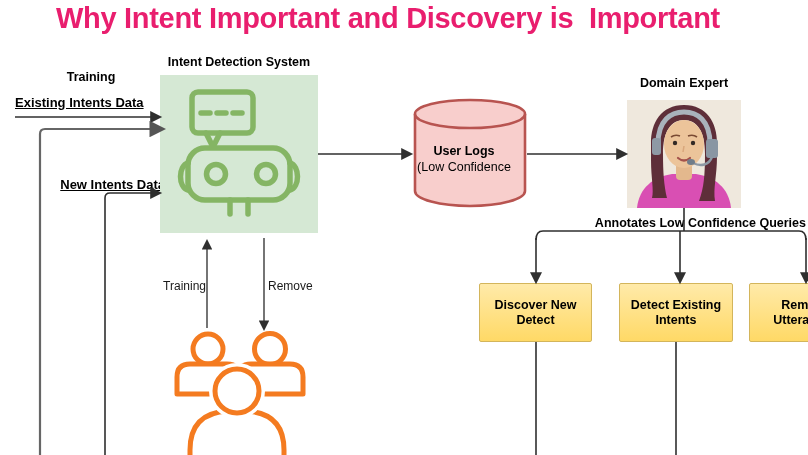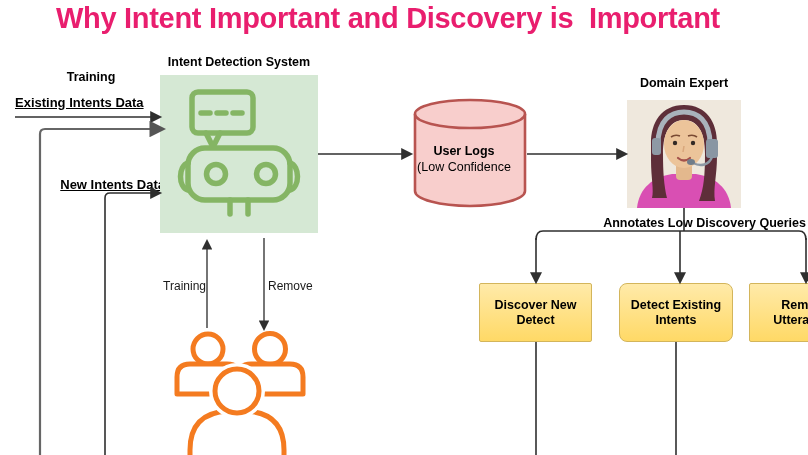--- a/index.html
+++ b/index.html
@@ -36,37 +36,37 @@
   #avatar{left:627px;top:100px;width:114px;height:108px;}
   
   .ybox{
     top:283px;width:113px;height:59px;box-sizing:border-box;
     background:linear-gradient(180deg,#ffeaa9 0%,#ffd966 100%);
     border:1.5px solid #d3b55b;border-radius:2px;
     display:flex;align-items:center;justify-content:center;text-align:center;
     font-weight:bold;font-size:12.5px;line-height:15px;padding:4px;
   }
   #ybox-0{left:479px;}
-  #ybox-1{left:619px;width:114px;border-radius:8px;}
+  #ybox-1{left:619px;width:114px;}
   #ybox-2{left:749px;}
   #overlay{left:0;top:0;width:808px;height:455px;pointer-events:none;}
 </style>
 </head>
 <body>
 
 <div id="slide">
 
   <div id="title" class="abs">Why Intent Important and Discovery is  Important</div>
 
   <div id="lbl-training" class="abs lbl">Training</div>
   <div id="lbl-existing" class="abs lbl13">Existing Intents Data</div>
   <div id="lbl-new" class="abs lbl13">New Intents Data</div>
   <div id="lbl-ids" class="abs lbl">Intent Detection System</div>
   <div id="lbl-expert" class="abs lbl">Domain Expert</div>
-  <div id="lbl-annotates" class="abs lbl">Annotates Low Discovery Queries</div>
+  <div id="lbl-annotates" class="abs lbl">Annotates Low Confidence Queries</div>
   <div id="lbl-queries" class="abs lblreg">Training</div>
   <div id="lbl-replies" class="abs lblreg">Remove</div>
 
   <div id="system-box" class="abs">
     <svg width="158" height="158" viewBox="0 0 158 158">
       <g fill="none" stroke="#85b564" stroke-width="5.5" stroke-linejoin="round" stroke-linecap="round">
         <rect x="32" y="17" width="61" height="41" rx="6"></rect>
         <path d="M41,38 h9 M57,38 h9 M73,38 h9"></path>
         <path d="M46,58 L53,72 L60,58"></path>
         <rect x="28" y="73" width="102" height="52" rx="17"></rect>

